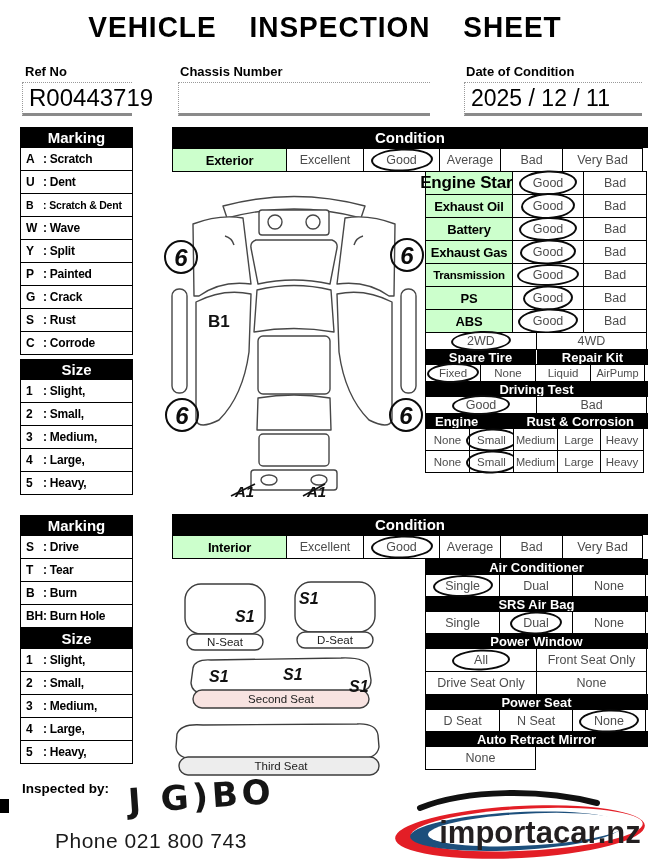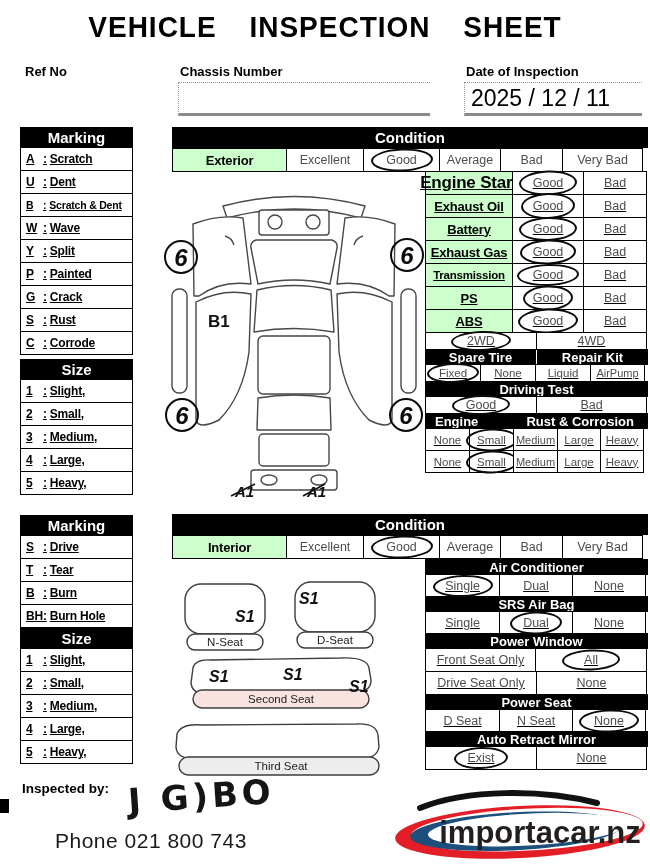--- a/index.html
+++ b/index.html
@@ -6,21 +6,21 @@
   .sheet{position:relative;width:650px;height:865px;background:#fff;overflow:hidden;
          font-family:"Liberation Sans",sans-serif;color:#000;}
   .title{position:absolute;top:12px;left:0;right:0;text-align:center;
          font-size:28px;font-weight:bold;letter-spacing:1px;word-spacing:24px;transform:scaleY(1.03);}
   .fldlabel{position:absolute;font-size:13px;font-weight:bold;white-space:nowrap;}
   .fldbox{position:absolute;height:34px;box-sizing:border-box;background:#fff;
           border-left:1px dotted #9a9a9a;border-top:1px dotted #9a9a9a;border-bottom:3px solid #8a8a8a;
           font-size:24px;display:flex;align-items:center;padding-left:6px;white-space:nowrap;}
   .bhdrbar{position:absolute;background:#000;color:#fff;font-weight:bold;font-size:15px;
            display:flex;align-items:center;justify-content:center;box-sizing:border-box;}
-  .stack{position:absolute;text-decoration:underline;}
+  .stack{position:absolute;}
   .stack>div{margin-top:-1px;}
   .stack>div:first-child{margin-top:0;}
   .lhdr{background:#000;color:#fff;font-weight:bold;font-size:15px;height:21px;
         display:flex;align-items:center;justify-content:center;}
   .lrow{height:24px;box-sizing:border-box;border:1px solid #000;background:#fff;
         display:flex;align-items:center;padding-left:5px;font-size:12px;font-weight:bold;
         white-space:nowrap;letter-spacing:-0.2px;}
   .lcode{display:inline-block;min-width:16px;}
   .lsep{margin:0 3px 0 1px;}
   .row{position:absolute;display:flex;}
@@ -47,23 +47,24 @@
   svg text{font-family:"Liberation Sans",sans-serif;}
   .hand{font-family:"DejaVu Sans",sans-serif;font-weight:bold;}
 </style>
 </head>
 <body>
 
 <div class="sheet">
 
   <div class="title">VEHICLE INSPECTION SHEET</div>
   <div class="fldlabel" style="left:25px;top:64px">Ref No</div>
+  <div class="fldbox" style="left:22px;top:82px;width:110px">R00443719</div>
   <div class="fldlabel" style="left:180px;top:64px">Chassis Number</div>
   <div class="fldbox" style="left:178px;top:82px;width:252px"></div>
-  <div class="fldlabel" style="left:466px;top:64px">Date of Inspection</div>
+  <div class="fldlabel" style="left:466px;top:64px">Date of Condition</div>
   <div class="fldbox" style="left:464px;top:82px;width:178px;font-size:23px">2025 / 12 / 11</div>
 
   <div class="stack" style="left:20px;top:127px;width:113px">
     <div class="lhdr">Marking</div>
     <div class="lrow">
         <span class="lcode">A</span>
         <span class="lsep">:</span>
         <span>Scratch</span>
       </div>
     <div class="lrow">
@@ -344,36 +345,35 @@
       <div class="cell" style="width:74px">None</div>
     </div>
     <div class="bhdr" style="height:16px">SRS Air Bag</div>
     <div class="srow" style="height:23px">
       <div class="cell" style="width:75px">Single</div>
       <div class="cell circ" style="width:74px;--cw:48px;--ch:19px">Dual</div>
       <div class="cell" style="width:74px">None</div>
     </div>
     <div class="bhdr" style="height:16px">Power Window</div>
     <div class="srow" style="height:24px">
+      <div class="cell circ" style="width:112px;--cw:54px;--ch:17px">All</div>
       <div class="cell" style="width:111px">Front Seat Only</div>
-      <div class="cell circ" style="width:112px;--cw:54px;--ch:17px">All</div>
     </div>
     <div class="srow" style="height:24px">
       <div class="cell" style="width:112px">Drive Seat Only</div>
       <div class="cell" style="width:111px">None</div>
     </div>
     <div class="bhdr" style="height:16px">Power Seat</div>
     <div class="srow" style="height:23px">
       <div class="cell" style="width:75px">D Seat</div>
       <div class="cell" style="width:74px">N Seat</div>
       <div class="cell circ" style="width:74px;--cw:56px;--ch:19px">None</div>
     </div>
     <div class="bhdr" style="height:16px">Auto Retract Mirror</div>
     <div class="srow" style="height:24px">
-      <div class="cell circ" style="width:112px;--cw:50px;--ch:18px">Exist</div>
       <div class="cell" style="width:111px">None</div>
     </div>
   </div>
 
   <svg style="left:163px;top:572px" width="262" height="212" viewBox="0 0 262 212">
     <g fill="#fff" stroke="#3d3d3d" stroke-width="1.4">
       <rect x="22" y="12" width="80" height="50" rx="16"></rect>
       <rect x="132" y="10" width="80" height="50" rx="16"></rect>
       <rect x="24" y="62" width="76" height="16" rx="8"></rect>
       <rect x="134" y="60" width="76" height="16" rx="8"></rect>

